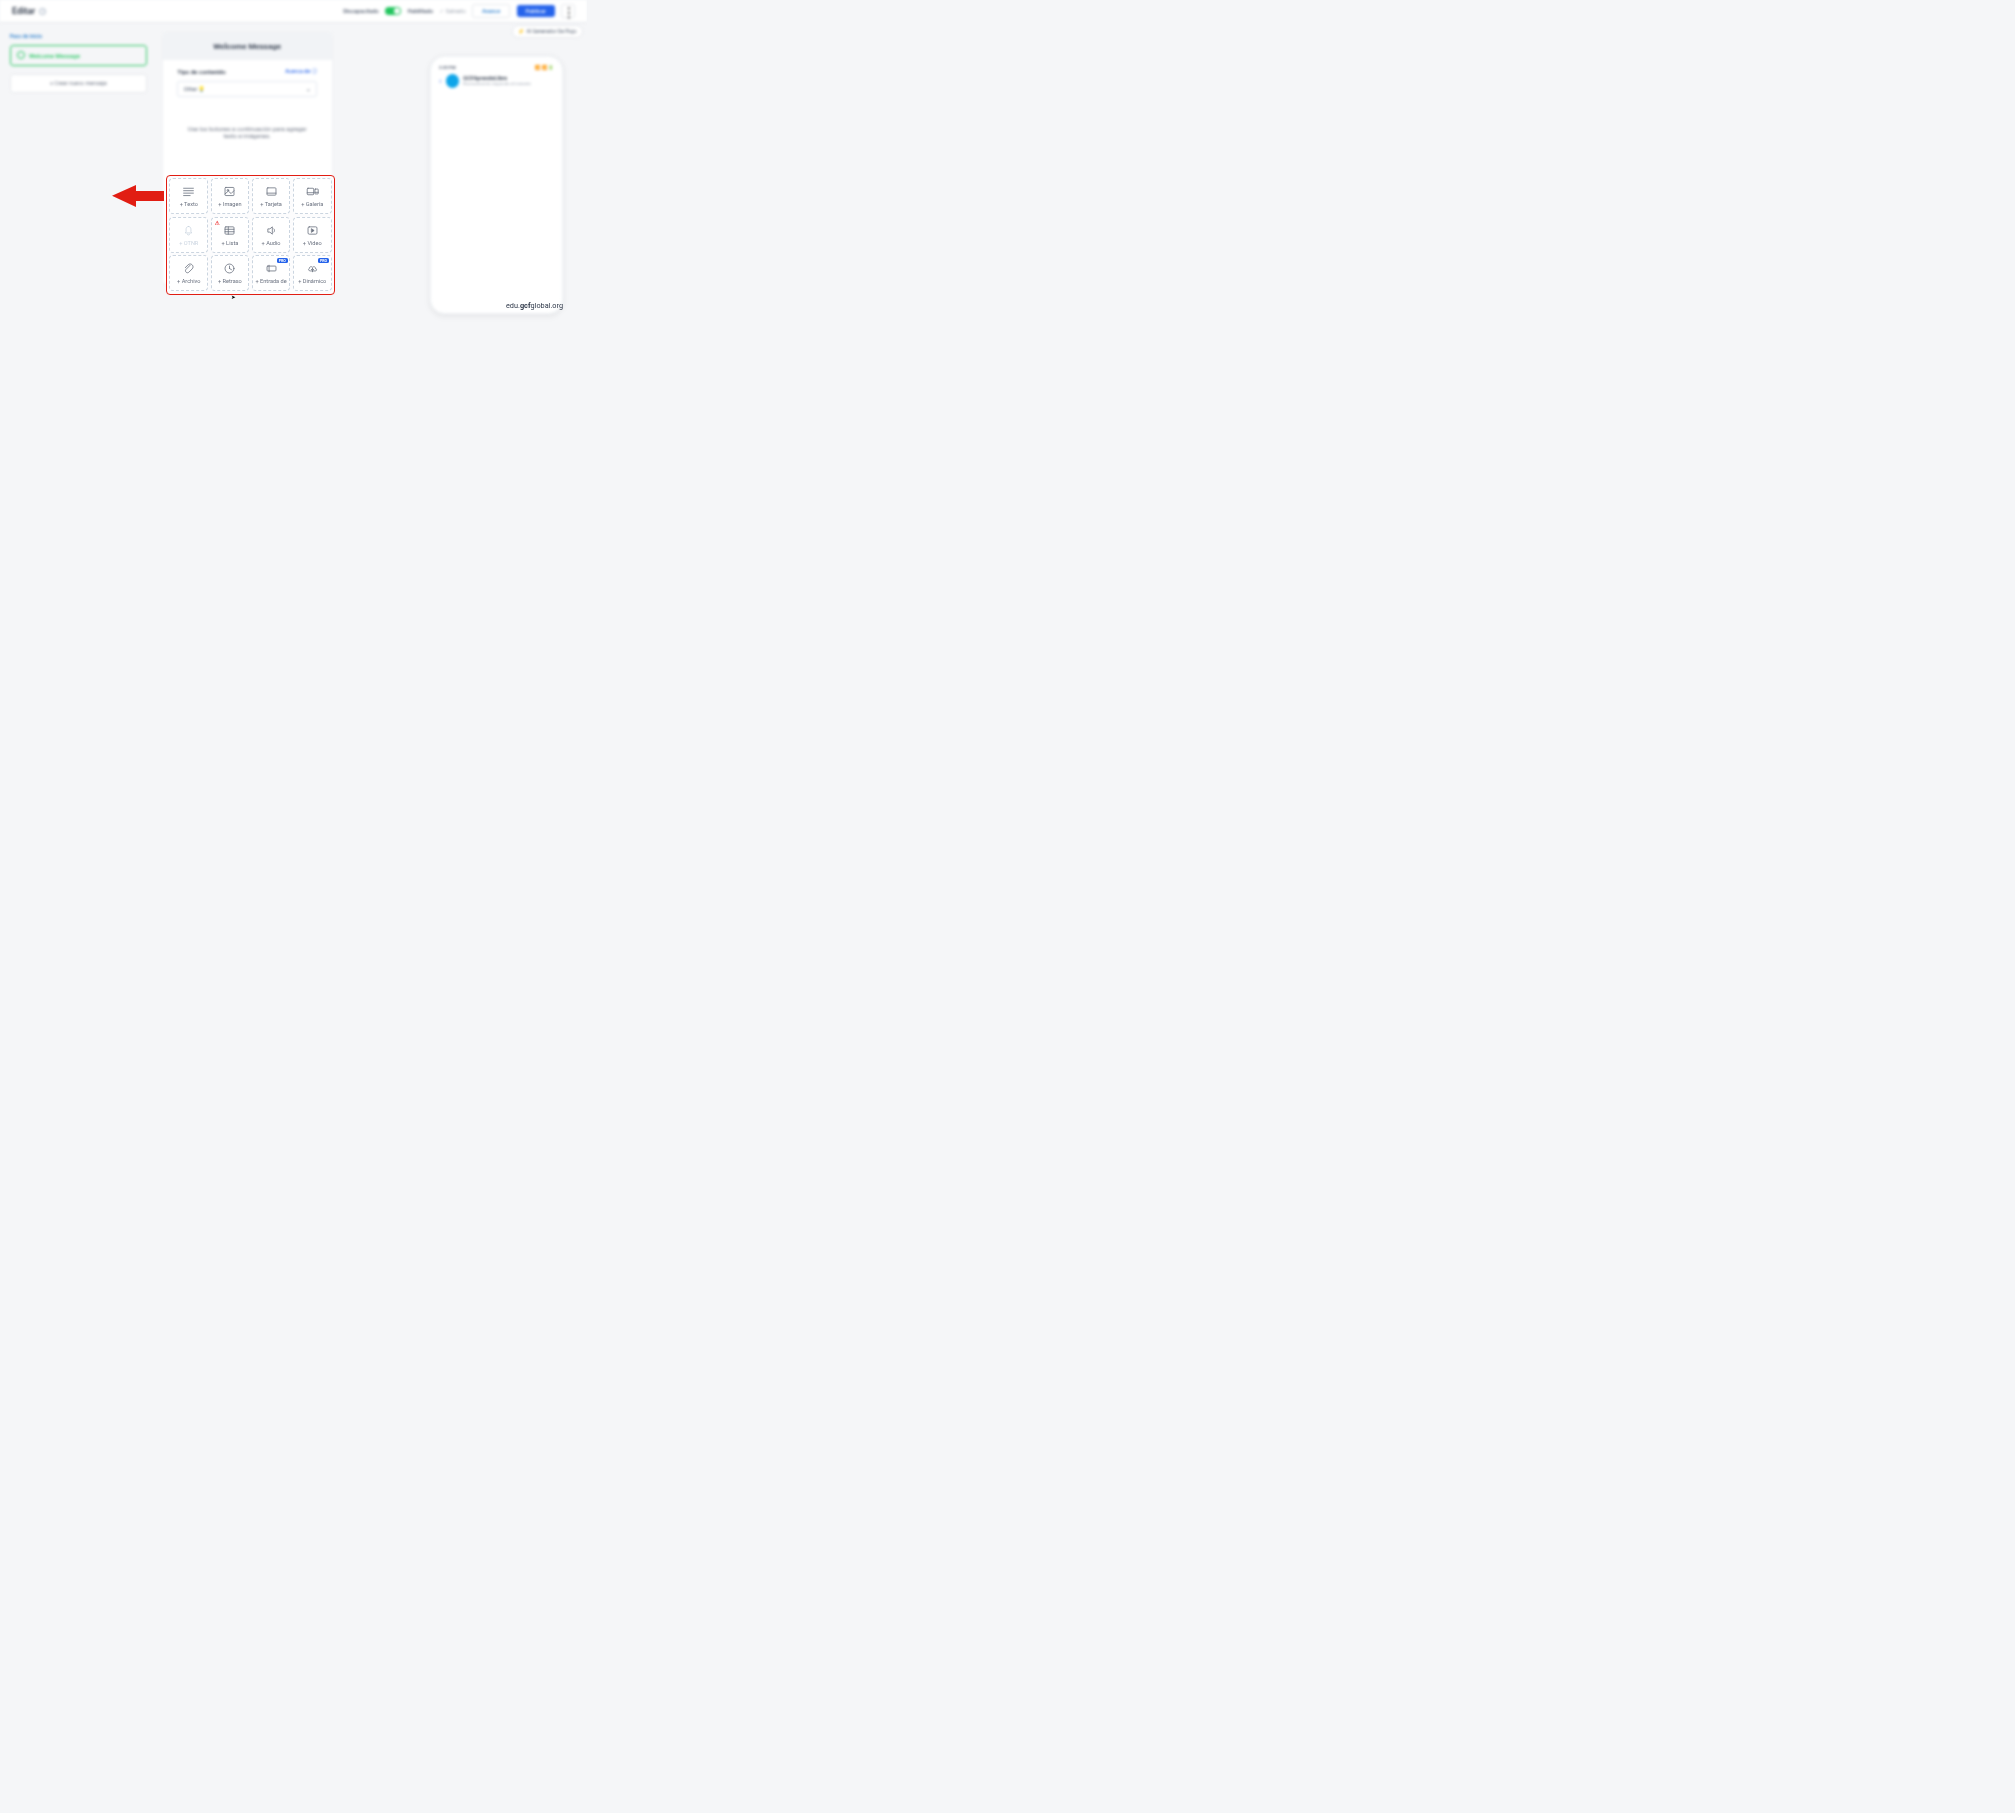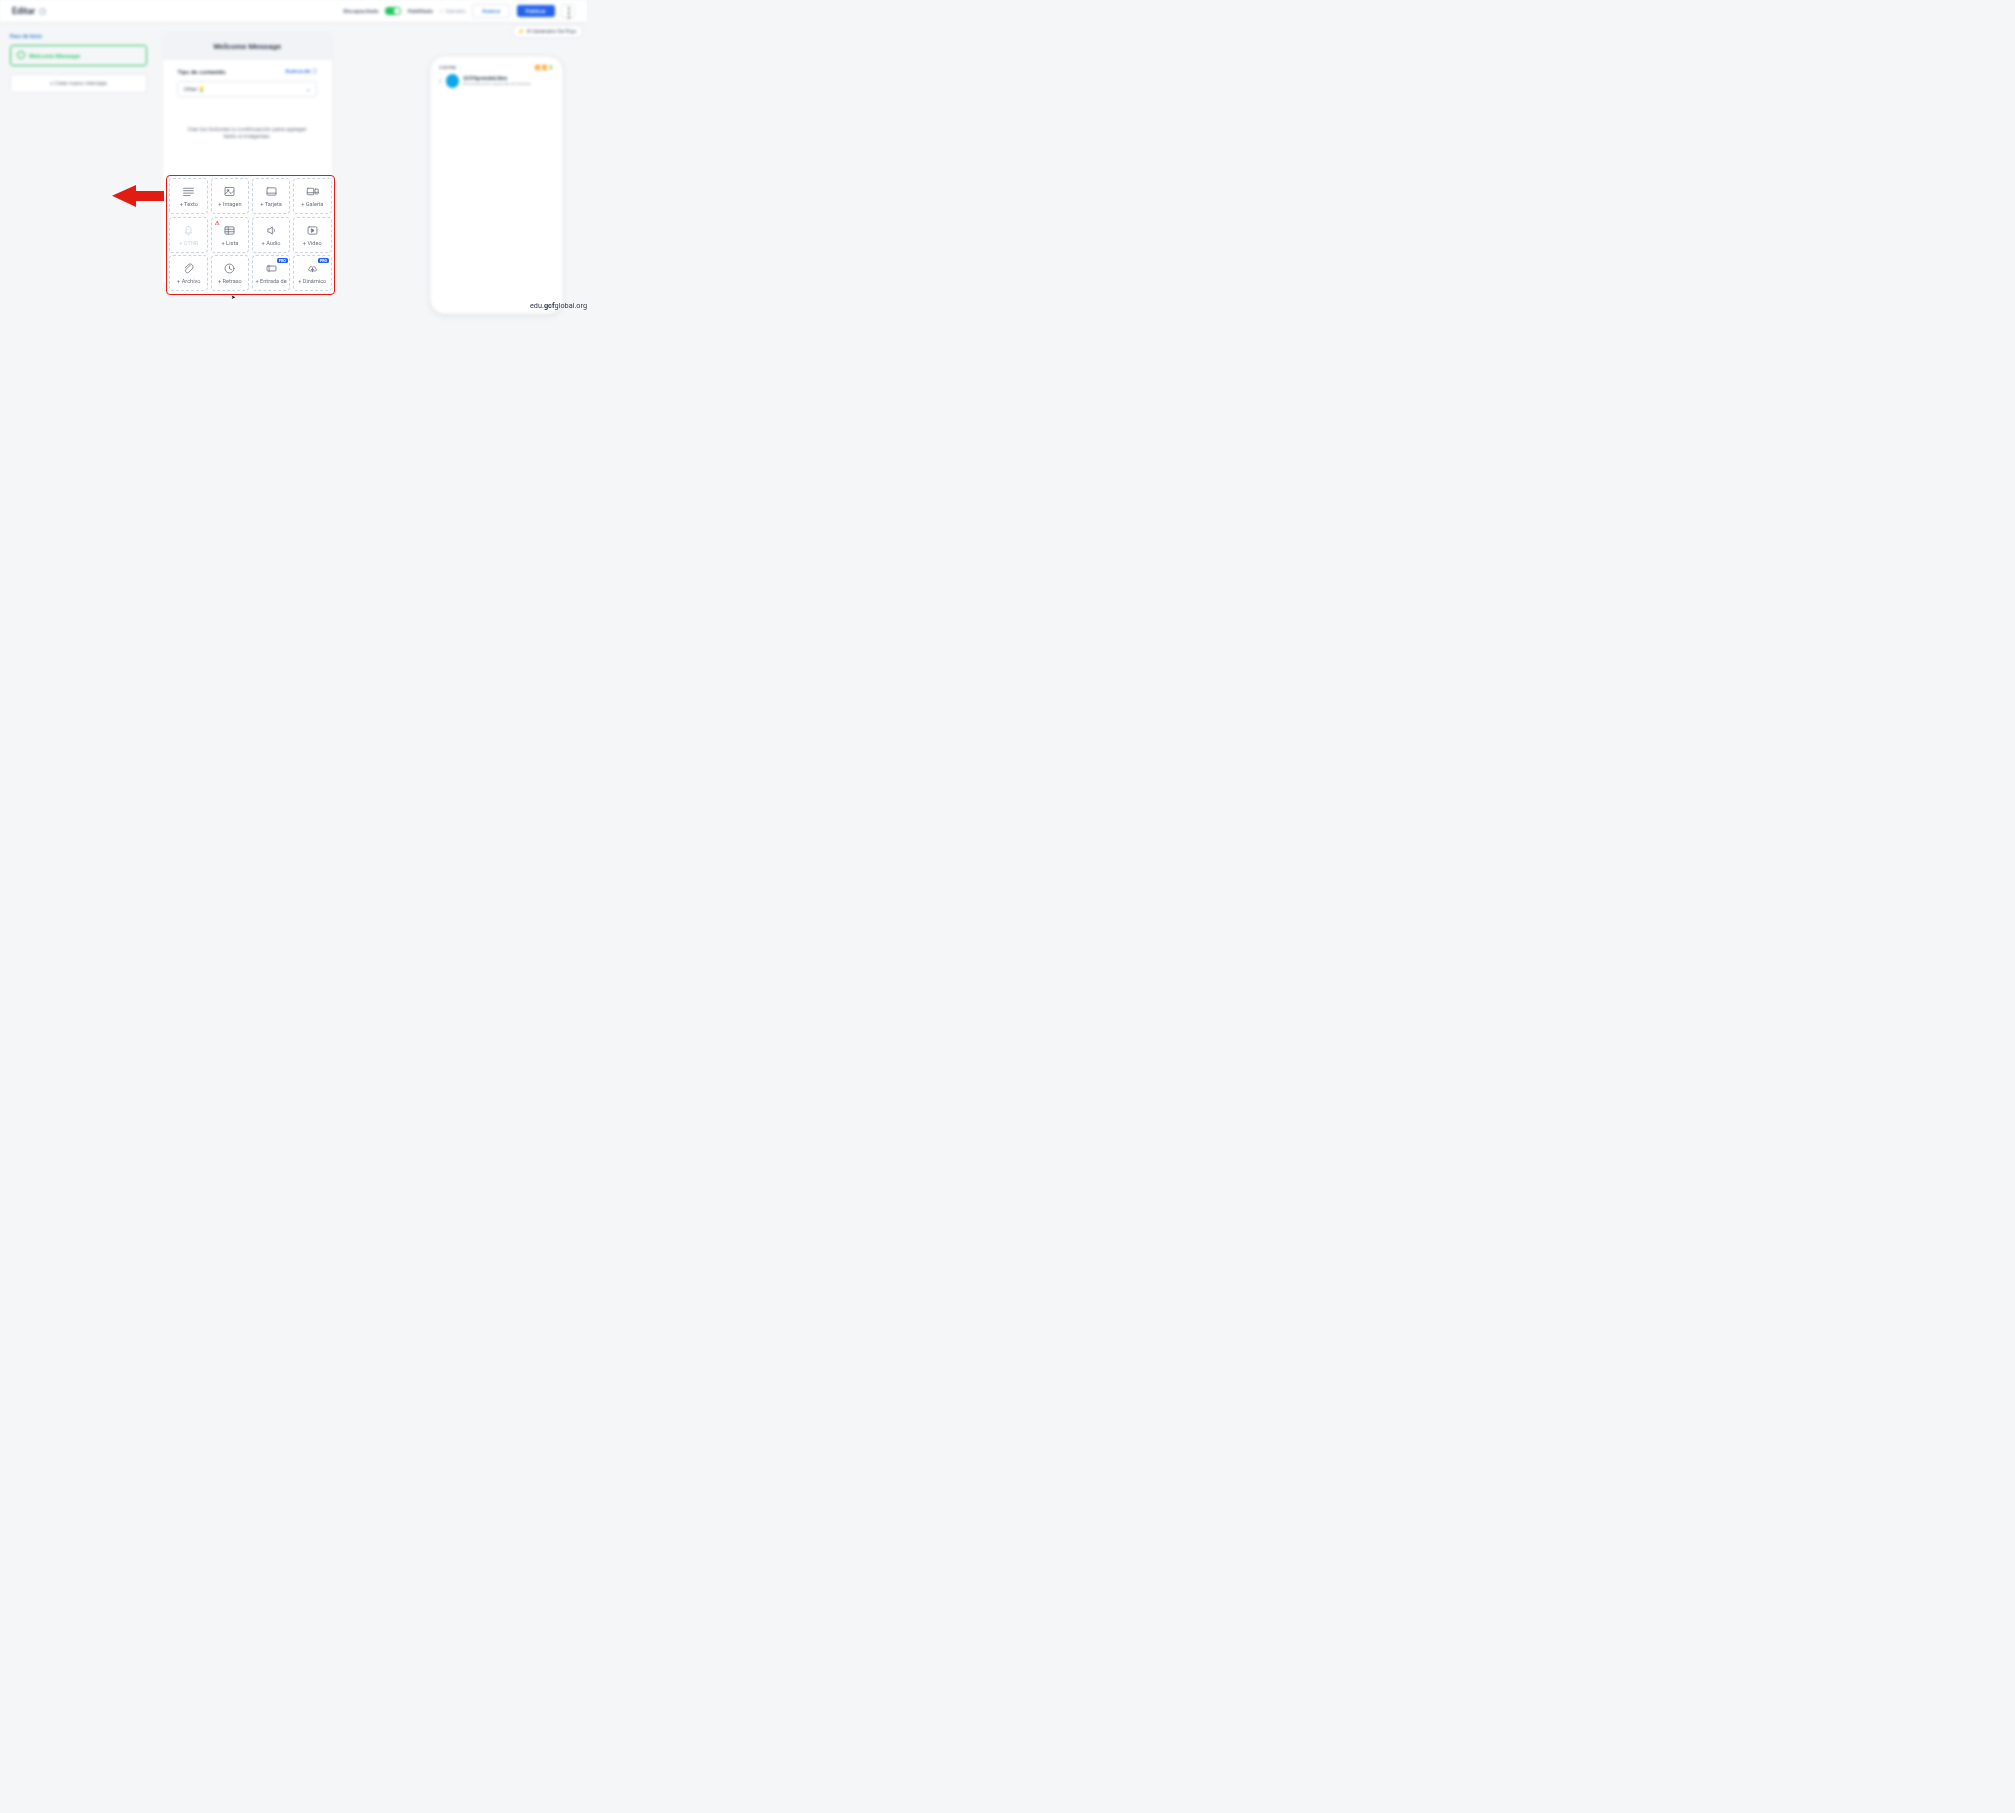--- a/index.html
+++ b/index.html
@@ -62,21 +62,21 @@
     .warn { position: absolute; top: 2.4px; left: 3.2px; color: #ef4444; font-size: 5.6px; font-weight: 700; }
     .pro-badge { position: absolute; top: 1.6px; right: 1.6px; background: #2563eb; color: #fff; font-size: 3.6px; font-weight: 700; border-radius: 1.6px; padding: 0.8px 2px; }
     
     
     .arrow { position: absolute; left: 112px; top: 183px; width: 52px; height: 26px; }
     
     
     .cursor { position: absolute; left: 231px; top: 294px; font-size: 5.6px; color:#000;}
     
     
-    .watermark { position: absolute; right: 0; bottom: 20px; font-size: 7.3px; color: #2d3748; }
+    .watermark { position: absolute; right: 24px; bottom: 20px; font-size: 7.3px; color: #2d3748; }
     .watermark b { font-weight: 700; }
   </style>
 </head>
 <body>
 
 <div class="blur-wrap">
   <div class="topbar">
     <div class="topbar-left">
       <span class="topbar-title">Editar</span>
       <span class="help-icon">?</span>

